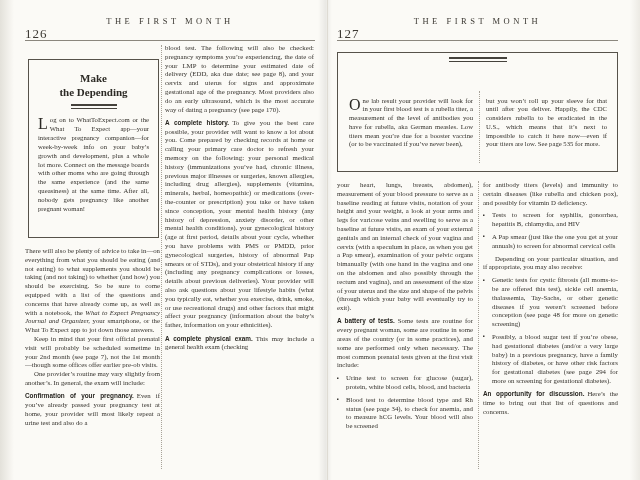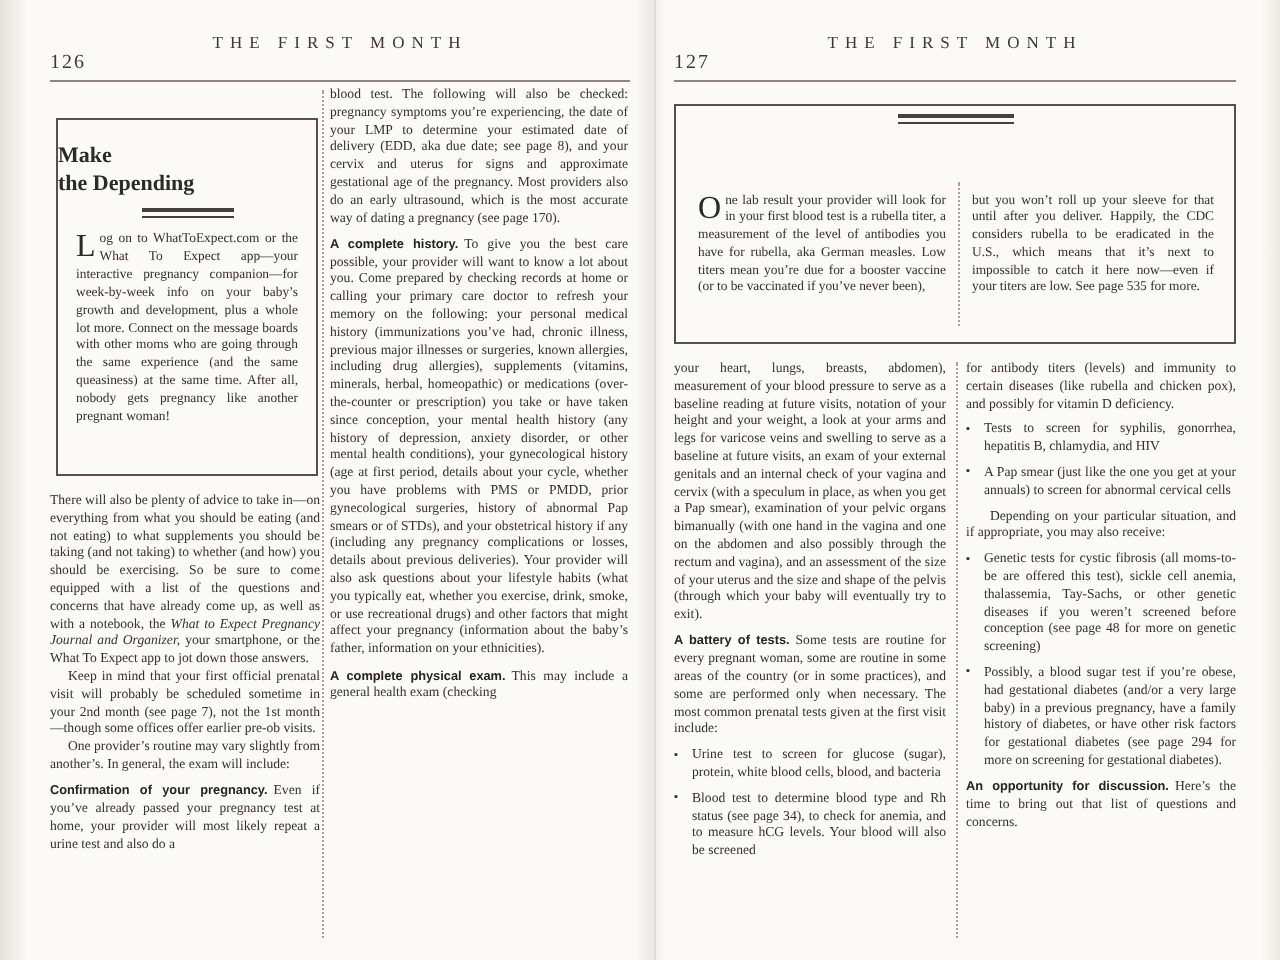--- a/index.html
+++ b/index.html
@@ -10,39 +10,39 @@
     color:#34312c;
     -webkit-font-smoothing:antialiased;
   }
   .edge{position:absolute;top:0;height:480px;pointer-events:none;}
   .edge-left{left:0;width:14px;background:linear-gradient(to right,#e3e1da,#fbfaf6);}
   .edge-right{right:0;width:10px;background:linear-gradient(to left,#eceae4,#fbfaf6);}
   .gutter{position:absolute;top:0;left:318px;width:14px;height:480px;
     background:linear-gradient(to right,rgba(0,0,0,0),rgba(0,0,0,0.07) 55%,rgba(0,0,0,0));}
   .fold-line{position:absolute;top:0;left:327px;width:1px;height:480px;background:#dedbd3;}
 
-  .pagenum{position:absolute;top:26px;font-size:10px;letter-spacing:1px;color:#3c3933;}
+  .pagenum{position:absolute;top:26px;font-size:13px;letter-spacing:1px;color:#3c3933;}
   .runhead{position:absolute;top:16px;font-size:8.5px;letter-spacing:3.5px;text-align:center;color:#3c3933;white-space:nowrap;}
   .rule{position:absolute;top:40px;height:1px;background:#8b877e;}
 
   .col{position:absolute;text-align:justify;font-size:6.8px;line-height:8.8px;}
   .col p{margin:0;}
   p.ind{text-indent:9px;}
   p.ind2{text-indent:12px;}
   .gap{margin-top:4px !important;}
   .lp{margin-top:4.5px !important;}
   .lead{font-family:"Liberation Sans", sans-serif;font-weight:bold;font-size:6.4px;color:#26241f;margin-right:3px;}
   .it{font-style:italic;}
   .dropcap{float:left;font-size:16px;line-height:13px;padding:1px 2px 0 0;color:#2c2a25;}
 
   .dots{position:absolute;width:0;border-left:1px dotted #a7a298;}
 
   .sidebar-box{position:absolute;left:28px;top:59px;width:131px;height:179px;
     border:1px solid #56524a;background:#fbfaf6;box-sizing:border-box;}
-  .box-title{margin-top:12px;text-align:left;font-weight:bold;font-size:11px;line-height:13.5px;color:#2c2a25;}
+  .box-title{margin-top:12px;text-align:center;font-weight:bold;font-size:11px;line-height:13.5px;color:#2c2a25;}
   .double-rule{width:46px;margin:5px auto 7px;height:2px;border-top:2px solid #45423c;border-bottom:1px solid #45423c;box-sizing:content-box;}
   .box-body{margin:0 9px;text-align:justify;font-size:6.7px;line-height:8.9px;}
 
   .rubella-box{position:absolute;left:337px;top:52px;width:281px;height:120px;
     border:1px solid #56524a;background:#fbfaf6;box-sizing:border-box;}
   .rbox-title{margin-top:9px;text-align:center;font-weight:bold;font-size:12.5px;color:#2c2a25;}
   .double-rule.r2{width:58px;margin:4px auto 0;}
   .rcol{position:absolute;top:37px;text-align:justify;font-size:6.7px;line-height:8.7px;}
   .rcol1{left:11px;width:124px;}
   .rcol2{left:148px;width:121px;}

